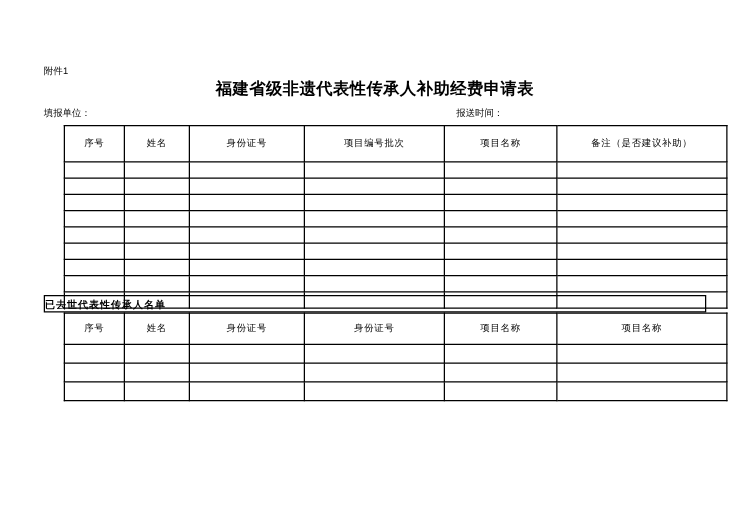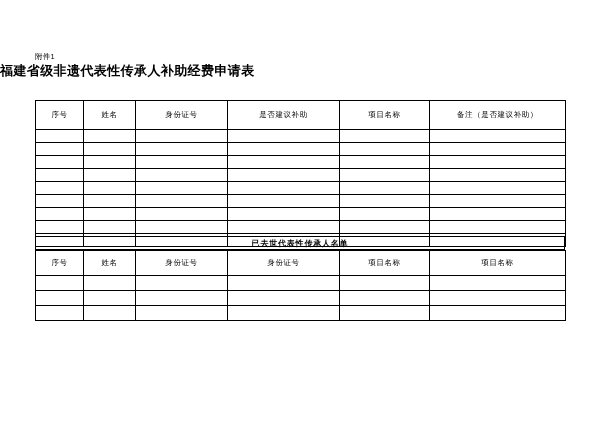--- a/index.html
+++ b/index.html
@@ -27,21 +27,21 @@
     top: 52px;
     font-size: 7.5px;
     font-family: "Liberation Sans", sans-serif;
     letter-spacing: 0.2px;
   }
   .doc-title {
     position: absolute;
     left: 0;
     top: 62px;
     width: 600px;
-    text-align: left;
+    text-align: center;
     font-size: 13px;
     font-weight: bold;
     font-family: "Liberation Serif", serif;
     letter-spacing: 0.4px;
   }
   .meta-row {
     position: absolute;
     left: 35px;
     top: 86px;
     width: 530px;
@@ -59,20 +59,21 @@
     left: 330px;
     top: 0;
     white-space: nowrap;
   }
   table.grid {
     position: absolute;
     border-collapse: collapse;
     table-layout: fixed;
     font-size: 7.5px;
     font-family: "Liberation Serif", serif;
+    margin-left: 16px;
   }
   table.grid td {
     border: 1px solid #000000;
     padding: 0;
     text-align: center;
     vertical-align: middle;
     line-height: 1.25;
     letter-spacing: 0.6px;
     word-break: break-all;
   }
@@ -89,21 +90,21 @@
     height: 12px;
   }
   #section-band {
     position: absolute;
     left: 35px;
     top: 236px;
     width: 530px;
     height: 14px;
     border: 1px solid #000000;
     box-sizing: border-box;
-    text-align: center;
+    text-align: left;
     font-size: 8px;
     font-weight: bold;
     font-family: "Liberation Serif", serif;
     line-height: 13px;
     letter-spacing: 0.8px;
   }
   #table-deceased {
     left: 35px;
     top: 250px;
     width: 530px;
@@ -117,36 +118,40 @@
 </style>
 </head>
 <body>
 
 <div class="page">
 
   <div class="attachment-label">附件1</div>
 
   <div class="doc-title">福建省级非遗代表性传承人补助经费申请表</div>
 
+  <div class="meta-row">
+    <span class="meta-left">填报单位：</span>
+    <span class="meta-right">报送时间：</span>
+  </div>
 
   <table class="grid" id="table-main">
     <colgroup>
       <col style="width:48px">
       <col style="width:52px">
       <col style="width:92px">
       <col style="width:112px">
       <col style="width:90px">
       <col style="width:136px">
     </colgroup>
     <tbody>
       <tr>
         <td class="head">序号</td>
         <td class="head">姓名</td>
         <td class="head">身份证号</td>
-        <td class="head">是否建议补助</td>
+        <td class="head">项目编号批次</td>
         <td class="head">项目名称</td>
         <td class="head">备注（是否建议补助）</td>
       </tr>
       <tr>
         <td class="body"></td>
         <td class="body"></td>
         <td class="body"></td>
         <td class="body"></td>
         <td class="body"></td>
         <td class="body"></td>

